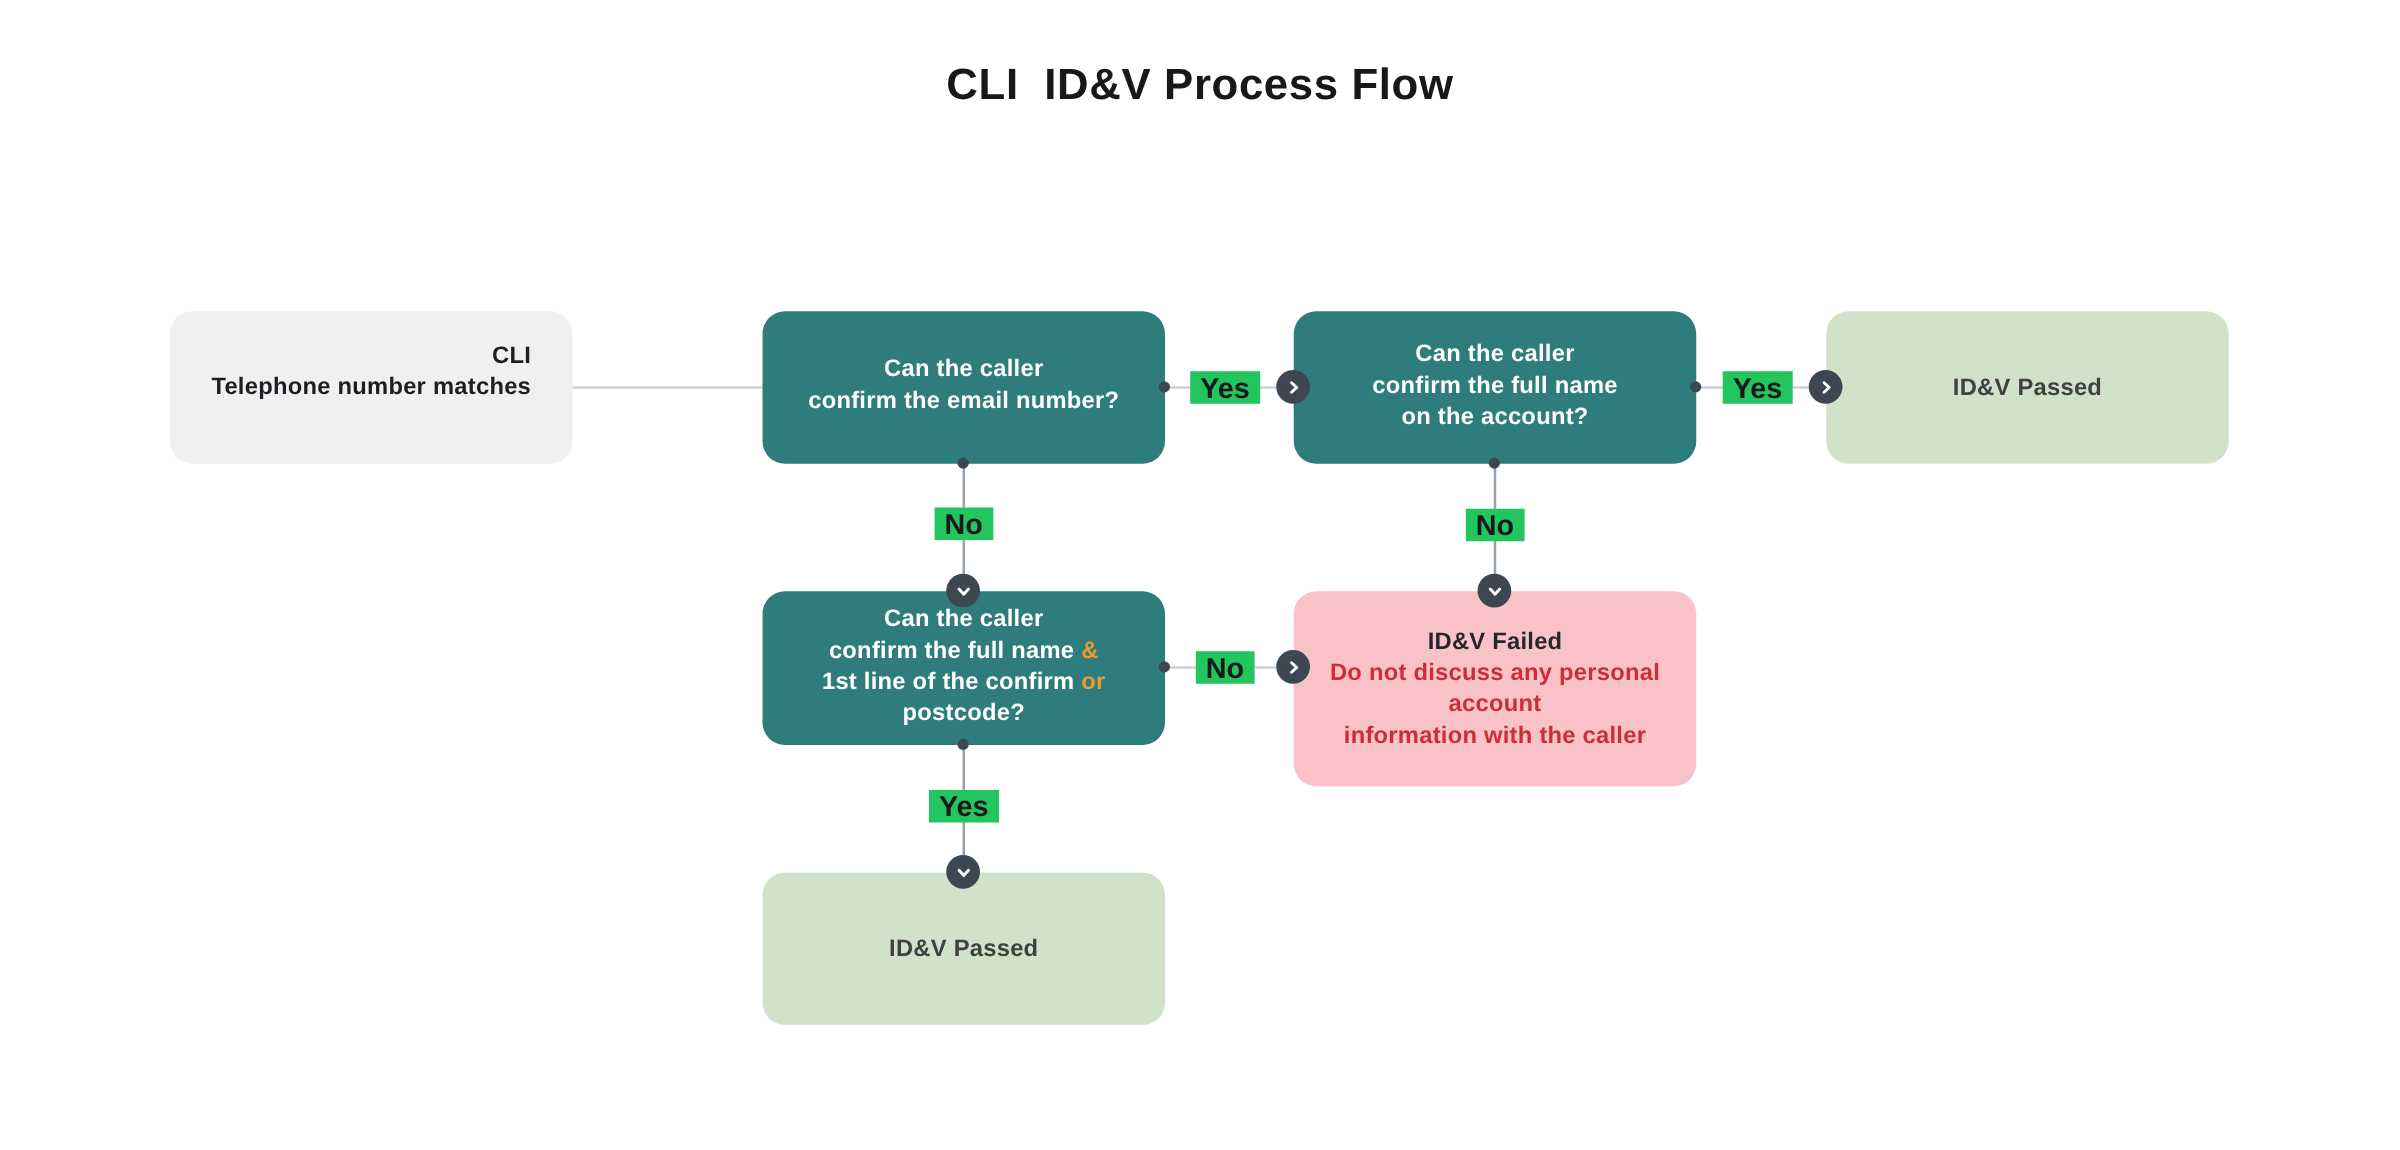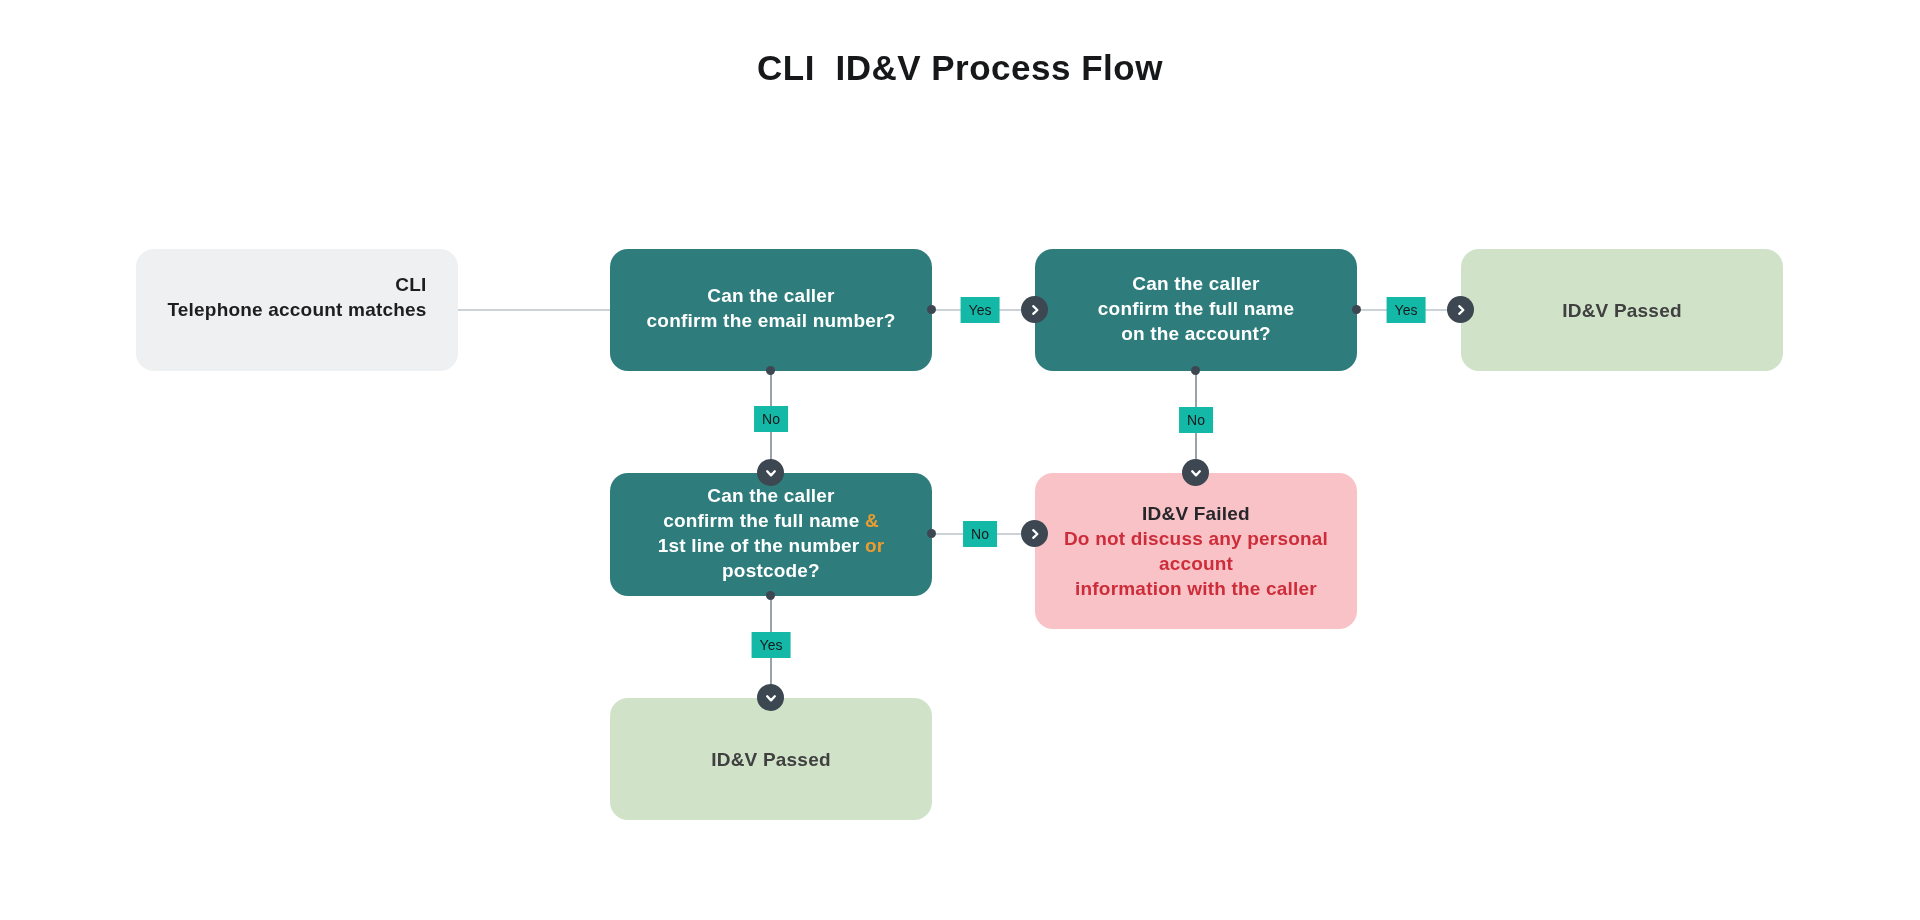--- a/index.html
+++ b/index.html
@@ -27,22 +27,22 @@
   .fail-red{color:#CD2D3A;}
   .h-line{position:absolute;height:2px;background:#CBD2D8;z-index:0;}
   .v-line{position:absolute;width:1.5px;background:#98A2AC;z-index:0;}
   .dot{position:absolute;width:9px;height:9px;border-radius:50%;background:#3D4751;z-index:2;}
   .arrow-circle{
     position:absolute;width:27px;height:27px;border-radius:50%;background:#3D4751;
     display:flex;align-items:center;justify-content:center;z-index:3;
   }
   .arrow-circle svg{display:block;}
   .edge-label{
-    position:absolute;transform:translate(-50%,-50%);background:#14b8a6;
-    padding:2px 8px;font-size:14px;font-weight:400;color:#17191c;z-index:2;
+    position:absolute;transform:translate(-50%,-50%);background:#22c55e;
+    padding:2px 8px;font-size:23px;font-weight:700;color:#17191c;z-index:2;
     line-height:22px;
   }
 </style>
 </head>
 <body>
 
 <div class="canvas">
 
   <div class="title">CLI  ID&amp;V Process Flow</div>
 
@@ -95,21 +95,21 @@
   </div>
   <div class="arrow-circle" style="left:757px;top:684px;">
     <svg width="14" height="14" viewBox="0 0 24 24">
         <path d="M5.5 9l6.5 7 6.5-7" stroke="#ffffff" stroke-width="4" fill="none" stroke-linecap="round" stroke-linejoin="round"></path>
       </svg>
   </div>
 
   <div class="node neutral" style="left:136px;top:249px;height:122px;">
     <div class="node-text">
       <div>CLI</div>
-      <div>Telephone account matches</div>
+      <div>Telephone number matches</div>
     </div>
   </div>
 
   <div class="node question" style="left:610px;top:249px;height:122px;">
     <div class="node-text">
       <div>Can the caller</div>
       <div>confirm the email number?</div>
     </div>
   </div>
 
@@ -124,21 +124,21 @@
   <div class="node pass" style="left:1461px;top:249px;height:122px;">
     <div class="node-text">
       <div>ID&amp;V Passed</div>
     </div>
   </div>
 
   <div class="node question" style="left:610px;top:473px;height:123px;">
     <div class="node-text">
       <div><span>Can the caller</span></div>
       <div><span>confirm the full name </span><span class="hl-orange">&amp;</span></div>
-      <div><span>1st line of the number </span><span class="hl-orange">or</span><span> postcode?</span></div>
+      <div><span>1st line of the confirm </span><span class="hl-orange">or</span><span> postcode?</span></div>
     </div>
   </div>
 
   <div class="node fail" style="left:1035px;top:473px;height:156px;">
     <div class="node-text">
       <div>ID&amp;V Failed</div>
       <div class="fail-red">Do not discuss any personal account</div>
       <div class="fail-red">information with the caller</div>
     </div>
   </div>

